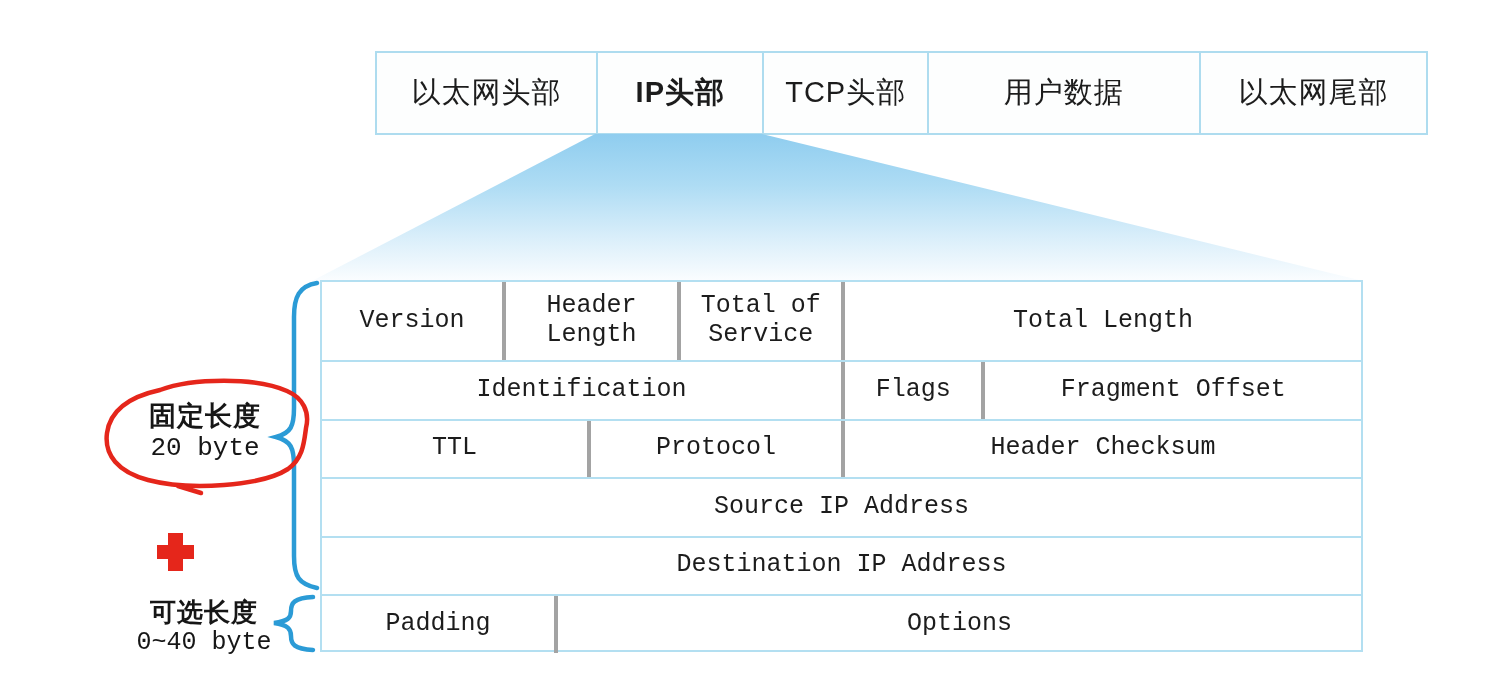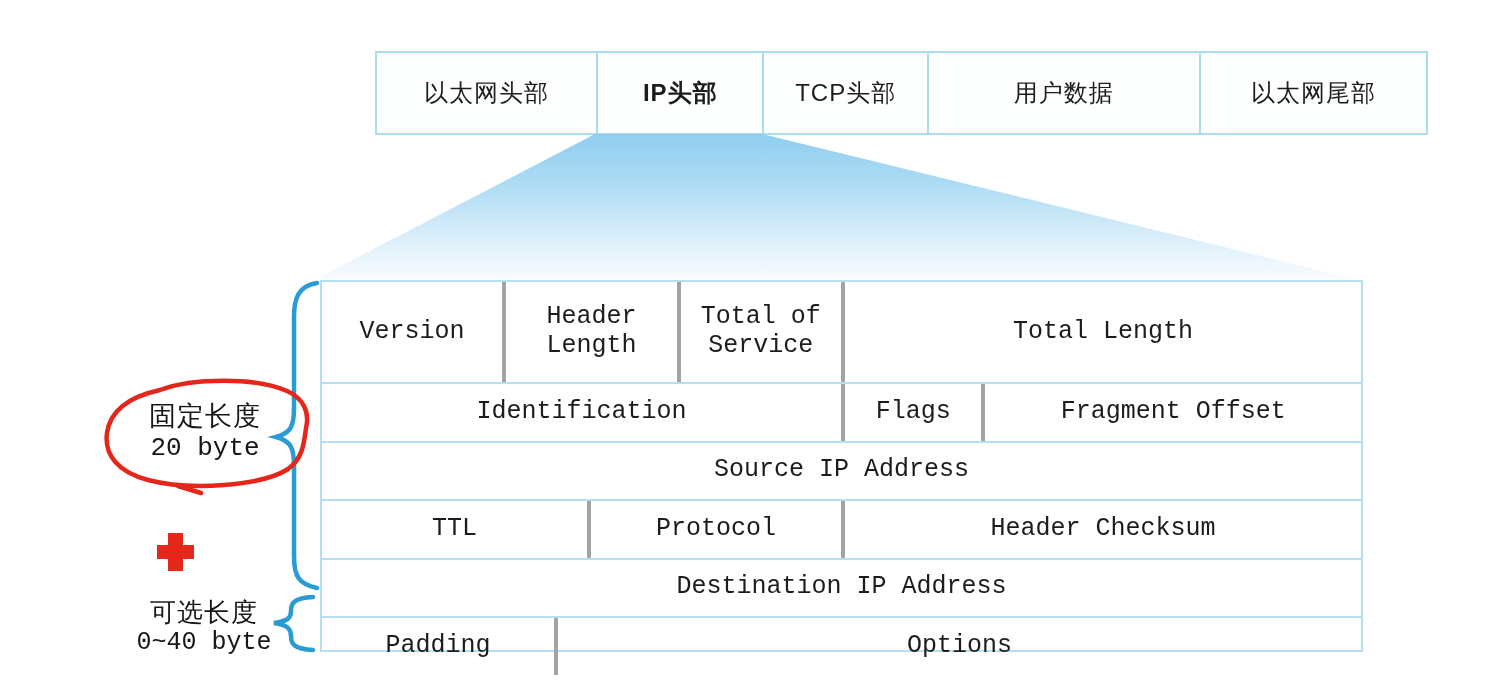--- a/index.html
+++ b/index.html
@@ -7,50 +7,50 @@
     position:relative;width:1495px;height:680px;background:#ffffff;overflow:hidden;
     font-family:"Liberation Sans","DejaVu Sans",sans-serif;color:#1c1c1c;
   }
   
   .packet-bar{
     position:absolute;left:375px;top:51px;width:1053px;height:84px;
     display:flex;box-sizing:border-box;border:2px solid #aedcef;background:#fdfefe;
   }
   .pb-cell{
     box-sizing:border-box;display:flex;align-items:center;justify-content:center;
-    border-left:2px solid #aedcef;font-size:24px;letter-spacing:1px;white-space:nowrap;
+    border-left:2px solid #aedcef;font-size:29px;letter-spacing:1px;white-space:nowrap;
   }
   .pb-cell:first-child{border-left:none;}
   .pb-cell.emph{font-weight:bold;}
   
   .funnel{
     position:absolute;left:312px;top:134px;width:1051px;height:147px;
     background:linear-gradient(to bottom,#8fcdef 0%,#aedcf4 35%,#d9eefa 70%,#f6fbfe 96%,#fbfdff 100%);
     clip-path:polygon(26.93% 0,42.82% 0,100% 100%,0 100%);
   }
   
   .ip-table{
     position:absolute;left:320px;top:280px;width:1043px;height:372px;
     box-sizing:border-box;border:2px solid #b3dff1;background:#ffffff;
     display:flex;flex-direction:column;
     font-family:"Liberation Mono","DejaVu Sans Mono",monospace;
   }
   .ip-row{display:flex;box-sizing:border-box;border-top:2px solid #b3dff1;height:58.5px;flex:0 0 auto;}
-  .ip-row:first-child{border-top:none;height:100px;border-radius:11px;}
+  .ip-row:first-child{border-top:none;height:78px;border-radius:11px;}
   .ip-cell{
     box-sizing:border-box;border-left:4px solid #a3a3a3;
     display:flex;align-items:center;justify-content:center;text-align:center;
     font-size:25px;line-height:1.15;padding:0 6px;
   }
   .ip-cell:first-child{border-left:none;}
   
   .overlay{position:absolute;left:0;top:0;width:1495px;height:680px;pointer-events:none;}
   
   .side-label{position:absolute;text-align:center;color:#161616;}
-  .side-label .cn{display:block;font-size:27px;letter-spacing:1px;line-height:33px;}
+  .side-label .cn{display:block;font-size:27px;letter-spacing:1px;line-height:33px;font-weight:bold;}
   .side-label .en{display:block;font-family:"Liberation Mono","DejaVu Sans Mono",monospace;font-size:26px;line-height:31px;}
   .label-fixed{left:98px;top:400px;width:214px;}
   .label-optional{left:92px;top:597px;width:224px;}
   .label-optional .cn{font-size:26px;line-height:31px;}
   .label-optional .en{font-size:25px;line-height:29px;}
 </style>
 </head>
 <body>
 
 <div class="canvas">
@@ -81,26 +81,26 @@
       <div class="ip-cell" style="width:16.78%">Header Length</div>
       <div class="ip-cell" style="width:15.82%">Total of Service</div>
       <div class="ip-cell" style="width:50.05%">Total Length</div>
     </div>
     <div class="ip-row">
       <div class="ip-cell" style="width:49.95%">Identification</div>
       <div class="ip-cell" style="width:13.52%">Flags</div>
       <div class="ip-cell" style="width:36.53%">Fragment Offset</div>
     </div>
     <div class="ip-row">
-      <div class="ip-cell" style="width:100%">Source IP Address</div>
-    </div>
-    <div class="ip-row">
       <div class="ip-cell" style="width:25.50%">TTL</div>
       <div class="ip-cell" style="width:24.45%">Protocol</div>
       <div class="ip-cell" style="width:50.05%">Header Checksum</div>
+    </div>
+    <div class="ip-row">
+      <div class="ip-cell" style="width:100%">Source IP Address</div>
     </div>
     <div class="ip-row">
       <div class="ip-cell" style="width:100%">Destination IP Address</div>
     </div>
     <div class="ip-row">
       <div class="ip-cell" style="width:22.34%">Padding</div>
       <div class="ip-cell" style="width:77.66%">Options</div>
     </div>
   </div>
 

